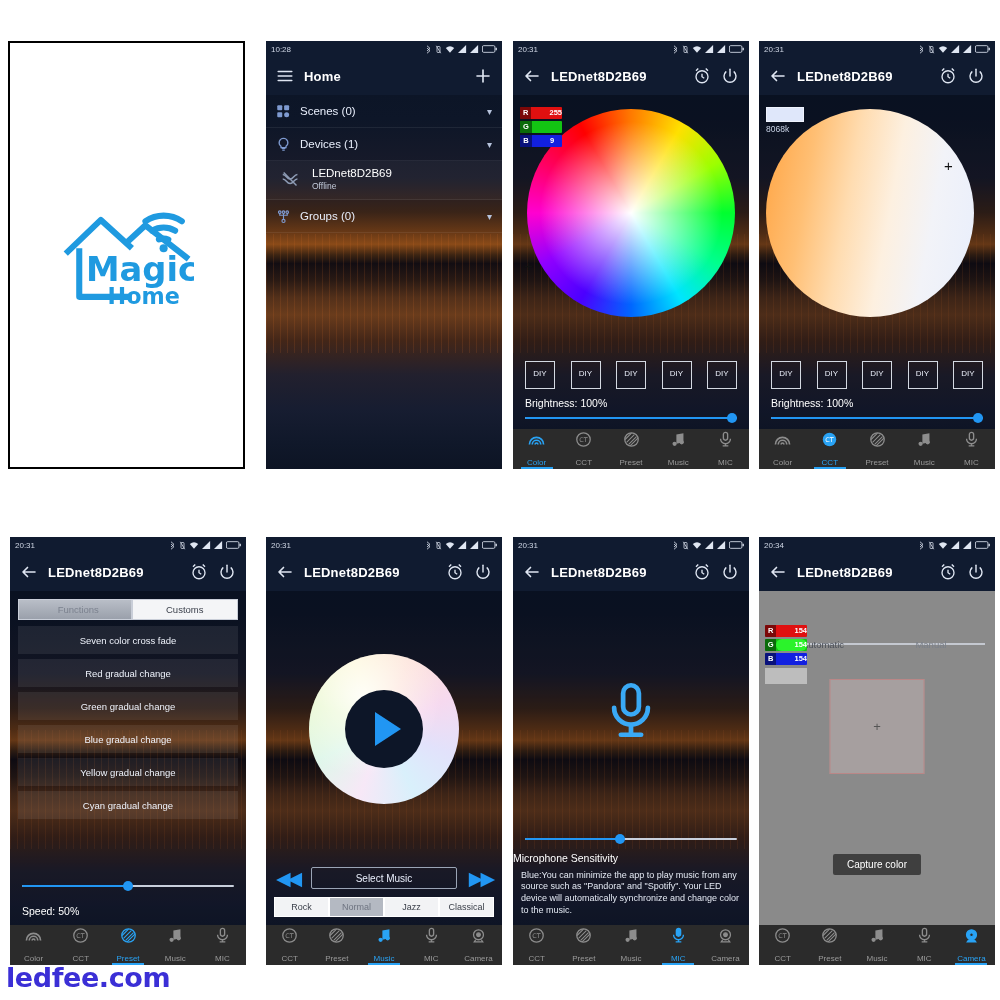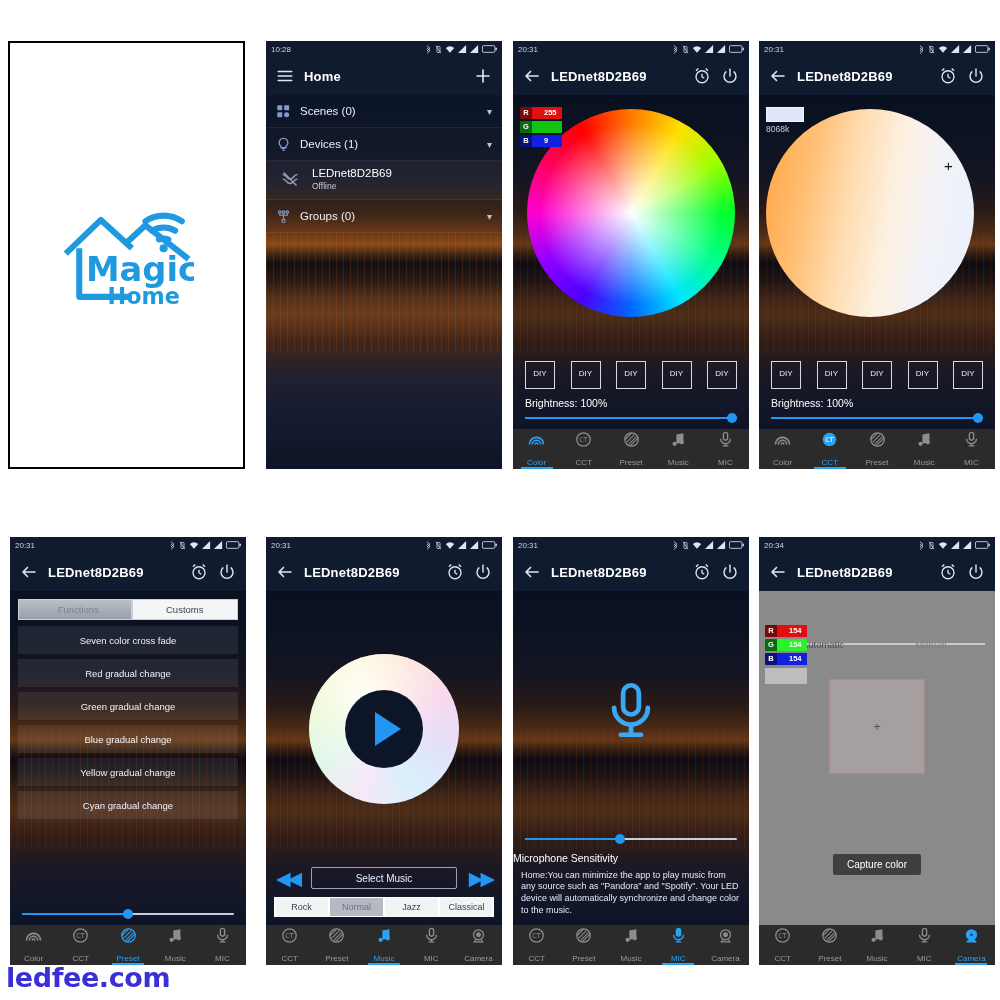--- a/index.html
+++ b/index.html
@@ -96,21 +96,21 @@
 
   
   .wheel-area { position:relative; flex:1; }
   .rgb-chips { position:absolute; left:7px; top:12px; z-index:4; }
   .chip {
     display:flex; align-items:center; height:12px; width:42px;
     font-size:7.5px; color:#fff; margin-bottom:2px; border-radius:1px;
     overflow:hidden; font-weight:bold;
   }
   .chip .k { width:12px; text-align:center; background:rgba(0,0,0,.45); line-height:12px;}
-  .chip .v { flex:1; padding-left:12px; line-height:12px;}
+  .chip .v { flex:1; padding-left:18px; line-height:12px;border-radius:6px;}
   .chip.r { background:#e01010; }
   .chip.g { background:#13c413; }
   .chip.b { background:#1220e0; }
   .chip.r .v { background:#e01010; }
   .chip.g .v { background:#2bf32b; color:#2bf32b;}
   .chip.b .v { background:#1220e0; }
 
   .colorwheel {
     position:absolute; border-radius:50%;
     background:
@@ -742,20 +742,21 @@
         <div class="preset-item">Yellow gradual change</div>
         <div class="preset-item">Cyan gradual change</div>
       </div>
 
       <div class="slider-wrap">
         <div class="track">
           <div class="fill" style="width:50%"></div>
           <div class="knob" style="left:calc(50% - 5px)"></div>
         </div>
       </div>
+      <div class="slider-label" style="padding-bottom:8px;">Speed: 50%</div>
 
       <div class="tabbar">
         <div class="tab">
           <span class="ti">
               <svg viewBox="0 0 24 24" fill="none" stroke="currentColor" stroke-width="2.3">
                 <path d="M2 19a10 10 0 0 1 20 0"></path>
                 <path d="M6 19a6 6 0 0 1 12 0"></path>
                 <path d="M10 19a2 2 0 0 1 4 0"></path>
               </svg>
             </span>
@@ -1018,21 +1019,21 @@
         </div>
       </div>
 
       <div class="slider-wrap">
         <div class="track">
           <div class="fill" style="width:45%"></div>
           <div class="knob" style="left:calc(45% - 5px)"></div>
         </div>
       </div>
       <div class="mic-caption">Microphone Sensitivity</div>
-      <div class="mic-note">Home:You can minimize the app to play music from any source such as "Pandora" and "Spotify". Your LED device will automatically synchronize and change color to the music.</div>
+      <div class="mic-note">Blue:You can minimize the app to play music from any source such as "Pandora" and "Spotify". Your LED device will automatically synchronize and change color to the music.</div>
 
       <div class="tabbar">
         <div class="tab">
           <span class="ti">
               <svg viewBox="0 0 24 24">
                 <circle cx="12" cy="12" r="9.5" fill="none" stroke="currentColor" stroke-width="1.8"></circle>
                 <text x="12" y="16" text-anchor="middle" font-size="9" font-family="DejaVu Sans, sans-serif" fill="currentColor">CT</text>
               </svg>
             </span>
           <span class="tl">CCT</span>

